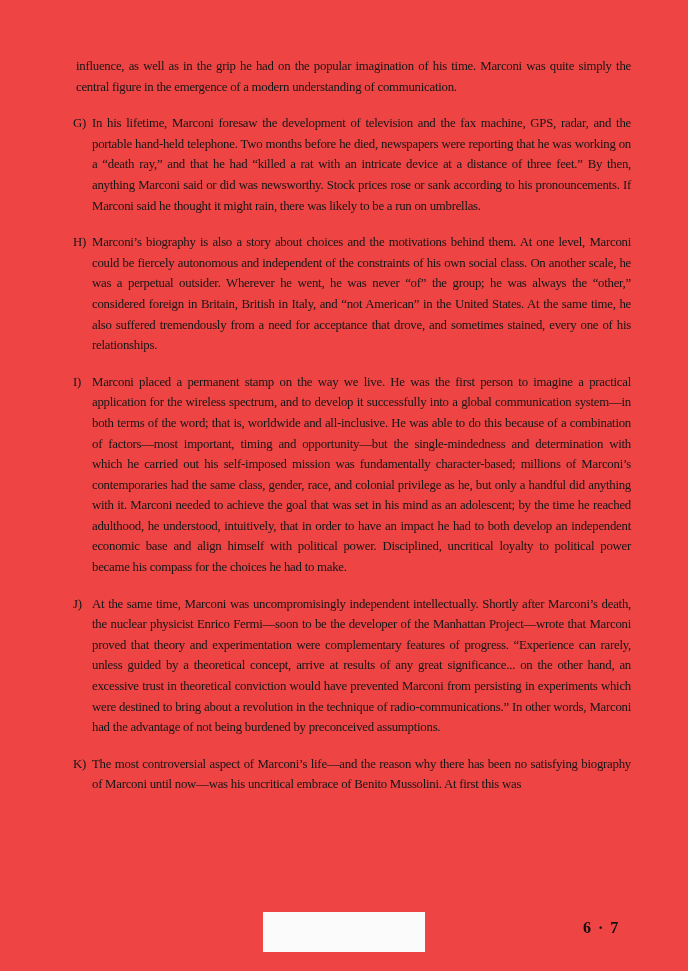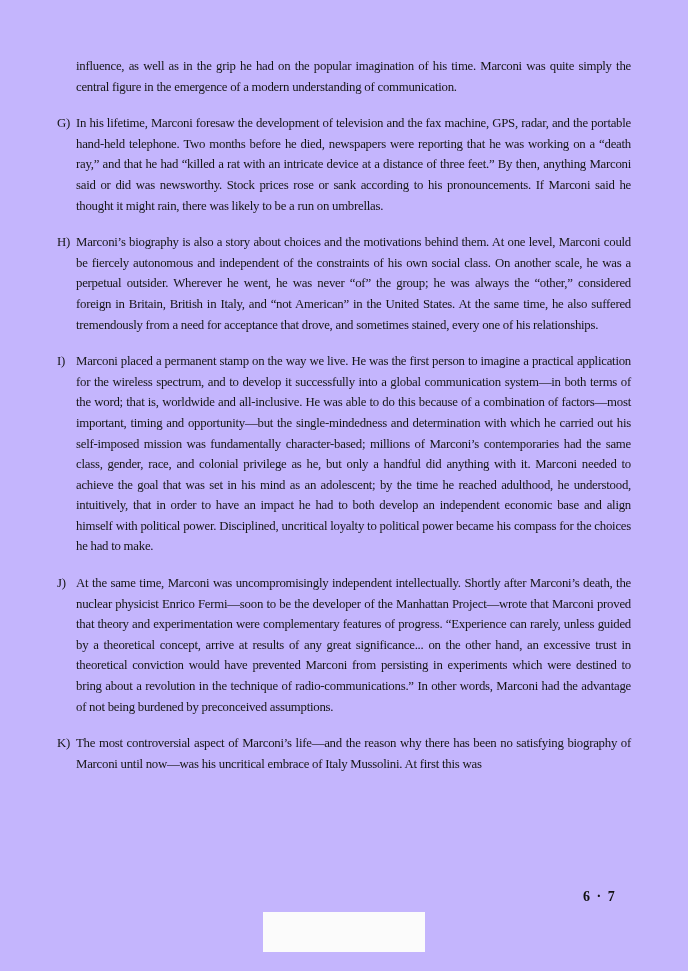--- a/index.html
+++ b/index.html
@@ -4,54 +4,55 @@
 <style>
   html, body {
     margin: 0;
     padding: 0;
     background: #ffffff;
   }
   .page {
     position: relative;
     width: 688px;
     height: 971px;
-    background: #c4b5fd;
+    background: #ef4444;
     overflow: hidden;
     font-family: "Liberation Serif", "DejaVu Serif", serif;
     color: #161616;
   }
   .content {
     position: absolute;
     left: 57px;
     top: 56px;
     width: 574px;
     font-size: 12.8px;
     line-height: 20.6px;
     letter-spacing: -0.25px;
   }
   .para {
     margin: 0 0 16px 0;
     padding-left: 19px;
     text-align: justify;
   }
   .para.labeled {
     text-indent: -19px;
+    margin-left: 16px;
   }
   .plabel {
     display: inline-block;
     width: 19px;
     text-indent: 0;
   }
   .italic {
   }
   .page-number {
     position: absolute;
     left: 583px;
-    top: 889px;
-    font-size: 14px;
+    top: 919px;
+    font-size: 16px;
     font-weight: bold;
     letter-spacing: 1.5px;
     color: #111111;
   }
   .watermark-box {
     position: absolute;
     left: 263px;
     top: 912px;
     width: 162px;
     height: 40px;
@@ -67,20 +68,20 @@
     <p class="para intro"><span>influence, as well as in the grip he had on the popular imagination of his time. Marconi was quite simply the central figure in the emergence of a modern understanding of communication.</span></p>
 
     <p class="para labeled"><span class="plabel">G)</span><span>In his lifetime, Marconi foresaw the development of television and the fax machine, GPS, radar, and the portable hand-held telephone. Two months before he died, newspapers were reporting that he was working on a “death ray,” and that he had “killed a rat with an intricate device at a distance of three feet.” By then, anything Marconi said or did was newsworthy. Stock prices rose or sank according to his pronouncements. If Marconi said he thought it might rain, there was likely to be a run on umbrellas.</span></p>
 
     <p class="para labeled"><span class="plabel">H)</span><span>Marconi’s biography is also a story about choices and the motivations behind them. At one level, Marconi could be fiercely autonomous and independent of the constraints of his own social class. On another scale, he was a perpetual outsider. Wherever he went, he was never “of” the group; he was always the “other,” considered foreign in Britain, British in Italy, and “not American” in the United States. At the same time, he also suffered tremendously from a need for acceptance that drove, and sometimes stained, every one of his relationships.</span></p>
 
     <p class="para labeled"><span class="plabel">I)</span><span>Marconi placed a permanent stamp on the way we live. He was the first person to imagine a practical application for the wireless spectrum, and to develop it successfully into a </span><span class="italic">global</span><span> communication system—in both terms of the word; that is, worldwide and all-inclusive. He was able to do this because of a combination of factors—most important, timing and opportunity—but the single-mindedness and determination with which he carried out his self-imposed mission was fundamentally character-based; millions of Marconi’s contemporaries had the same class, gender, race, and colonial privilege as he, but only a handful did anything with it. Marconi needed to achieve the goal that was set in his mind as an adolescent; by the time he reached adulthood, he understood, intuitively, that in order to have an impact he had to both develop an independent economic base and align himself with political power. Disciplined, uncritical loyalty to political power became his compass for the choices he had to make.</span></p>
 
     <p class="para labeled"><span class="plabel">J)</span><span>At the same time, Marconi was uncompromisingly independent intellectually. Shortly after Marconi’s death, the nuclear physicist Enrico Fermi—soon to be the developer of the Manhattan Project—wrote that Marconi proved that theory and experimentation were complementary features of progress. “Experience can rarely, unless guided by a theoretical concept, arrive at results of any great significance... on the other hand, an excessive trust in theoretical conviction would have prevented Marconi from persisting in experiments which were destined to bring about a revolution in the technique of radio-communications.” In other words, Marconi had the advantage of not being burdened by preconceived assumptions.</span></p>
 
-    <p class="para labeled"><span class="plabel">K)</span><span>The most controversial aspect of Marconi’s life—and the reason why there has been no satisfying biography of Marconi until now—was his uncritical embrace of Italy Mussolini. At first this was</span></p>
+    <p class="para labeled"><span class="plabel">K)</span><span>The most controversial aspect of Marconi’s life—and the reason why there has been no satisfying biography of Marconi until now—was his uncritical embrace of Benito Mussolini. At first this was</span></p>
 
   </div>
 
   <div class="watermark-box"></div>
 
   <div class="page-number">6 · 7</div>
 </div>
 
 </body></html>

